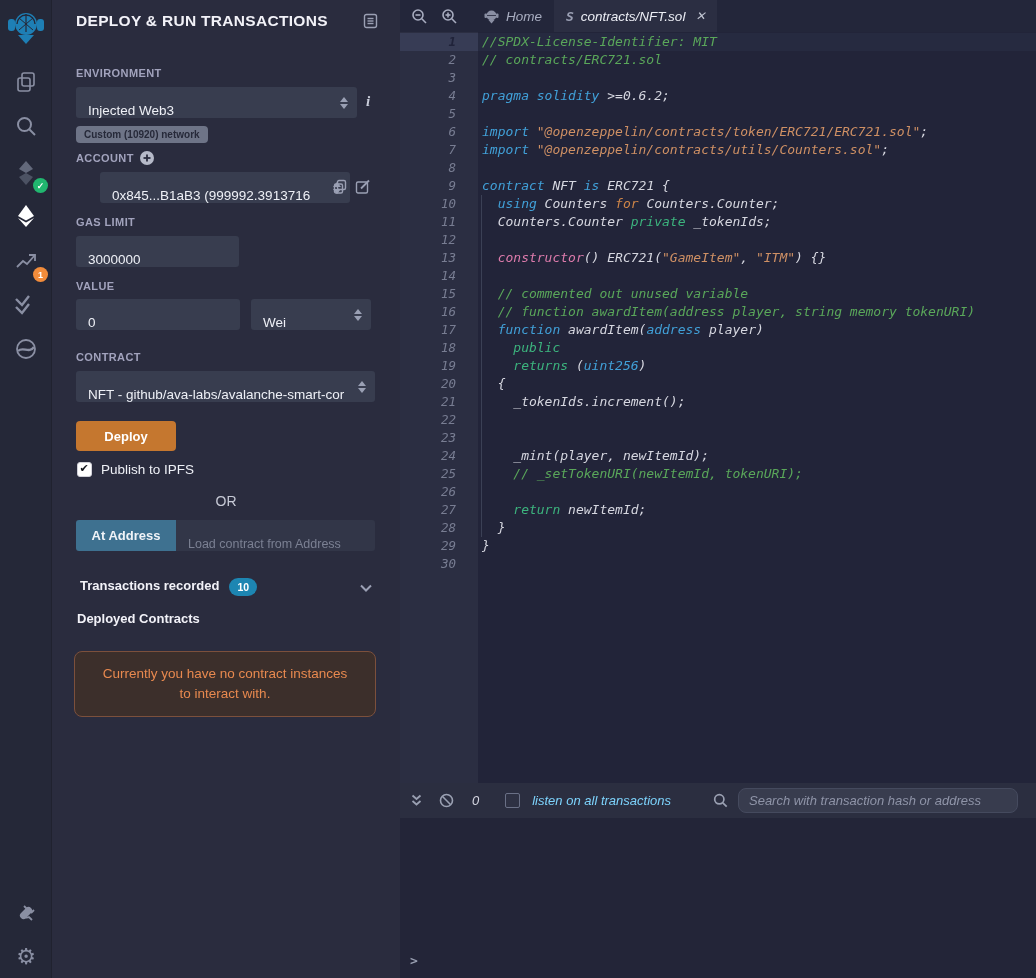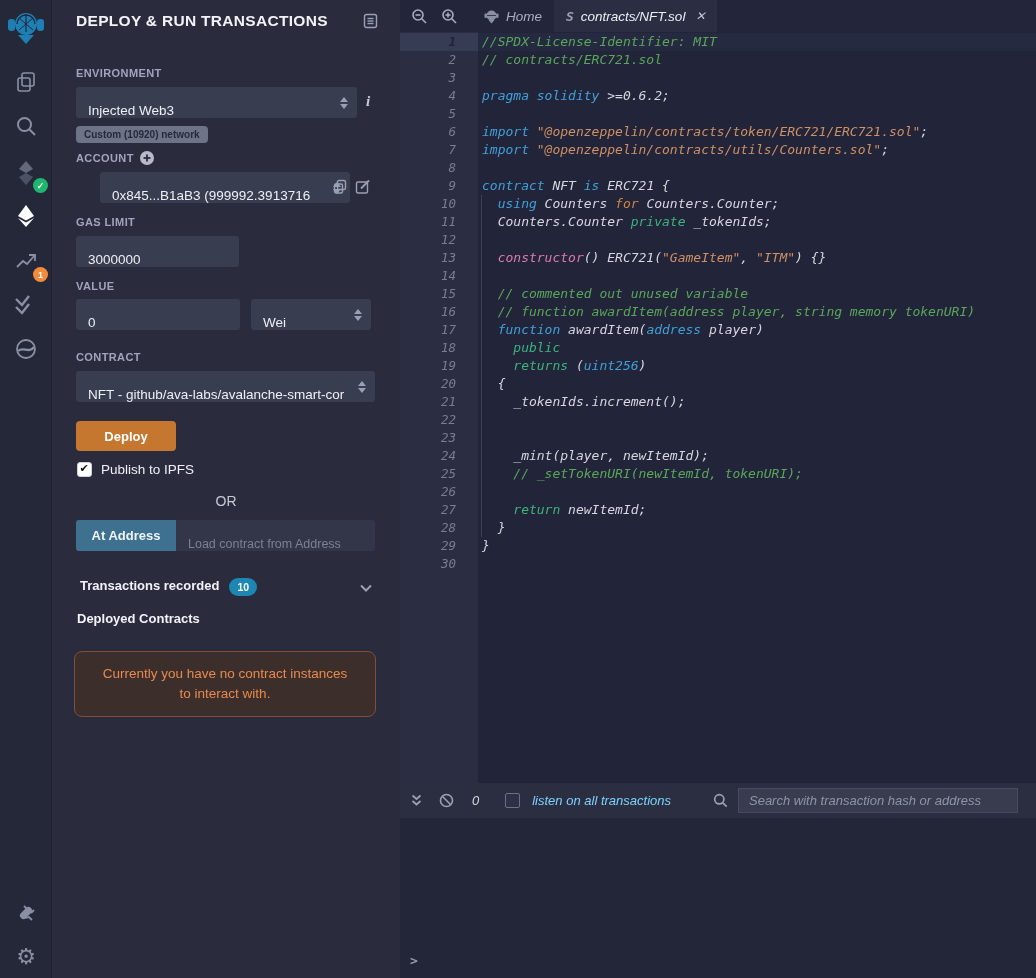--- a/index.html
+++ b/index.html
@@ -82,21 +82,21 @@
   .ts { color:#cf9064; } .to { color:#d08648; } .tg { color:#3cb47e; } .tp { color:#dd7bac; }
 
   .termbar { height:35px; flex:none; background:#2b2e40; display:flex; align-items:center; }
   .tico { color:#9aa0b2; display:flex; align-items:center; justify-content:center; cursor:pointer; }
   .dbl-chevron { margin-left:10px; }
   .ban-icon { margin-left:16px; }
   .term-count { margin-left:18px; color:#d6d7e2; font-size:13px; }
   .term-check { margin-left:26px; width:15px; height:15px; border:1px solid #6a7086; border-radius:2px; background:#2e3143; cursor:pointer; }
   .listen-label { margin-left:12px; color:#7dd3fc; font-size:13px; }
   .search-icon-term { margin-left:42px; }
-  .term-search { margin-left:10px; width:280px; height:25px; background:#383c4e; border:1px solid #454a5e; border-radius:0; display:flex; align-items:center; padding:0 10px; color:#8f94a8; font-size:13px; white-space:nowrap; overflow:hidden; cursor:text; }
+  .term-search { margin-left:10px; width:280px; height:25px; background:#383c4e; border:1px solid #454a5e; border-radius:8px; display:flex; align-items:center; padding:0 10px; color:#8f94a8; font-size:13px; white-space:nowrap; overflow:hidden; cursor:text; }
   .termbody { flex:1; background:#232538; position:relative; }
   .prompt { position:absolute; left:10px; bottom:10px; color:#9aa0b2; font-size:13px; font-weight:bold; font-family:"DejaVu Sans Mono", monospace; }
 </style>
 </head>
 <body>
 
 <div class="app">
 
   <div class="iconbar">
     <div class="logo">

